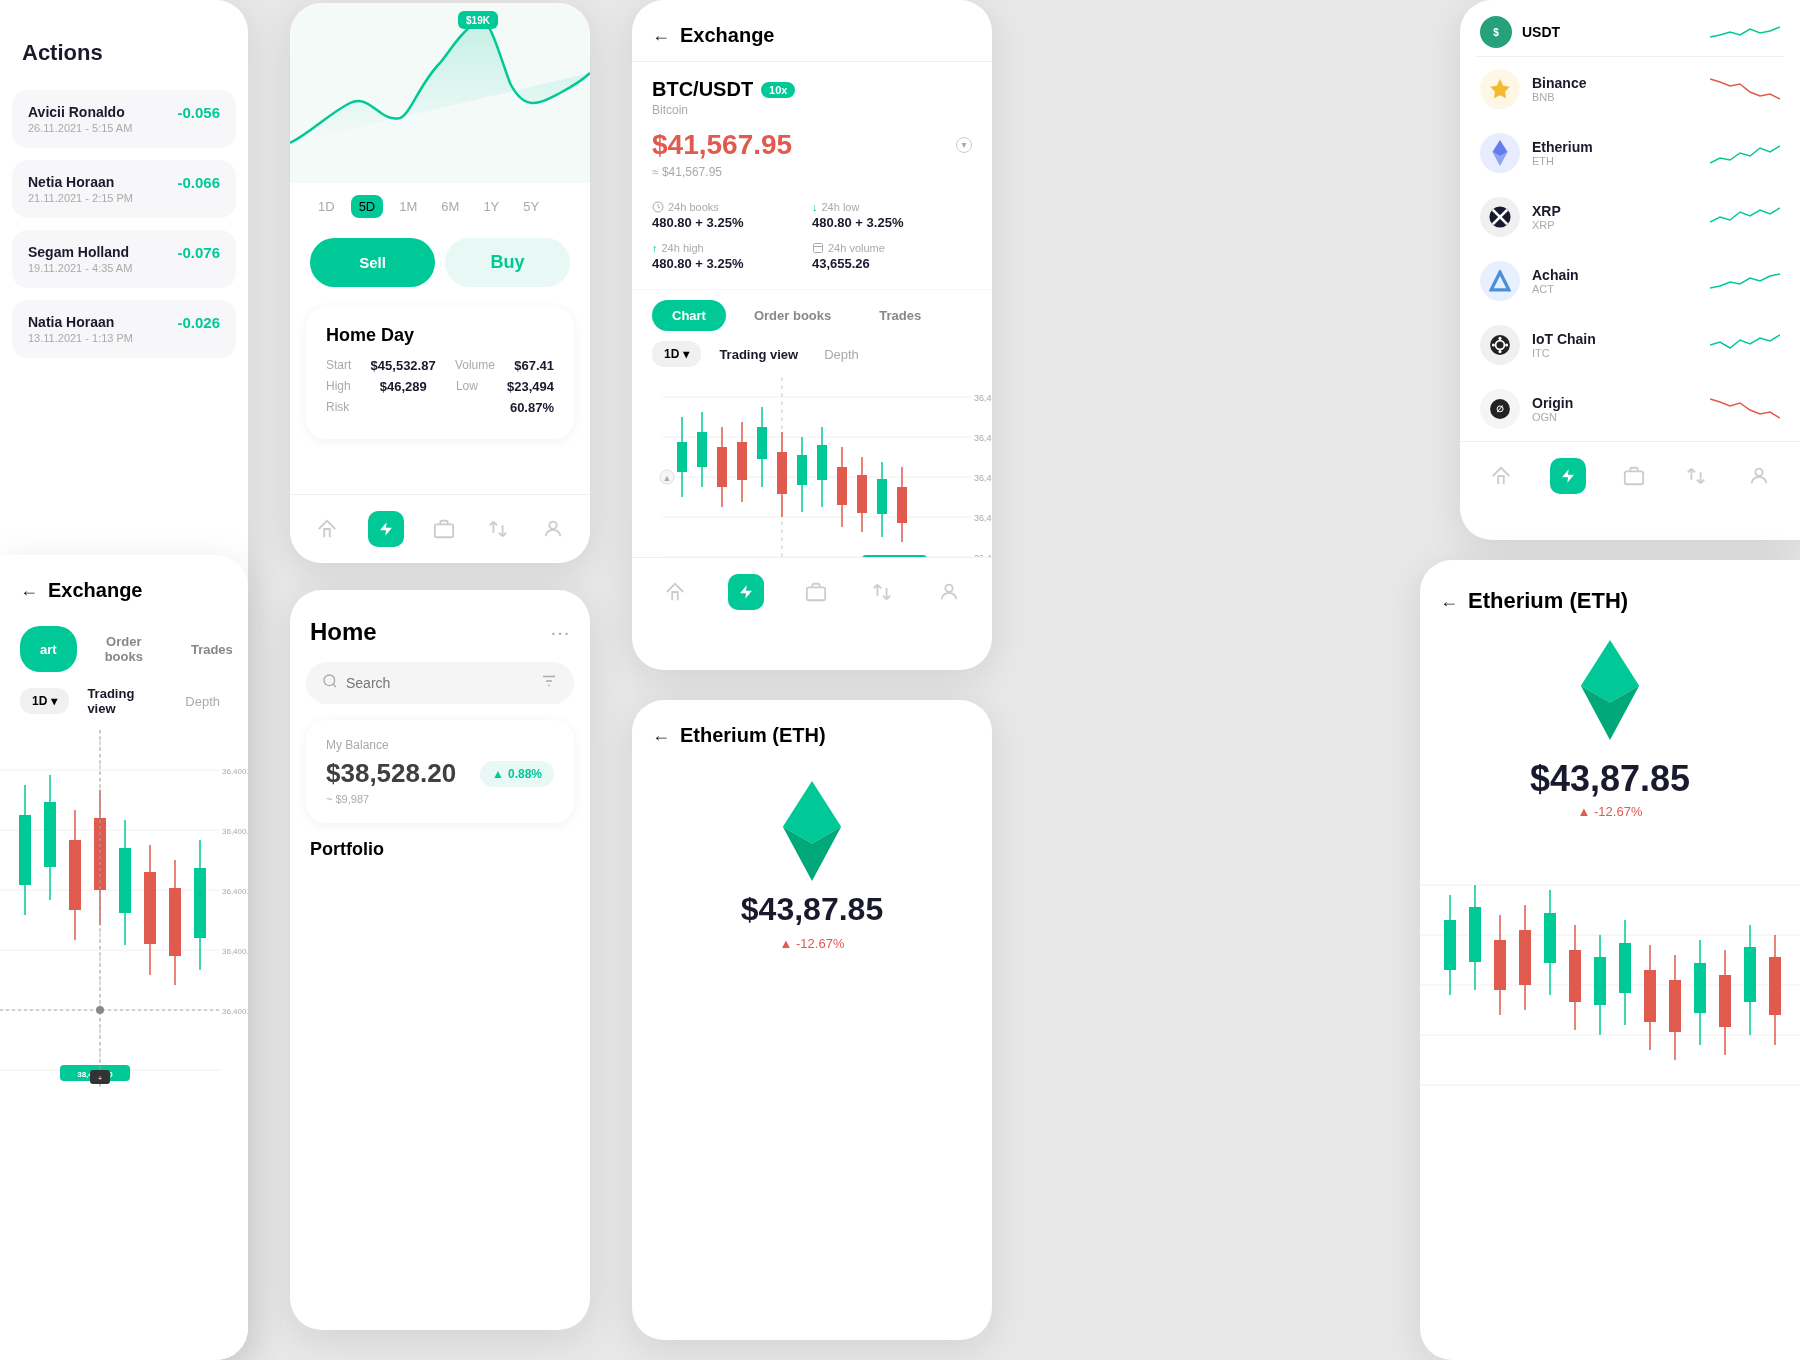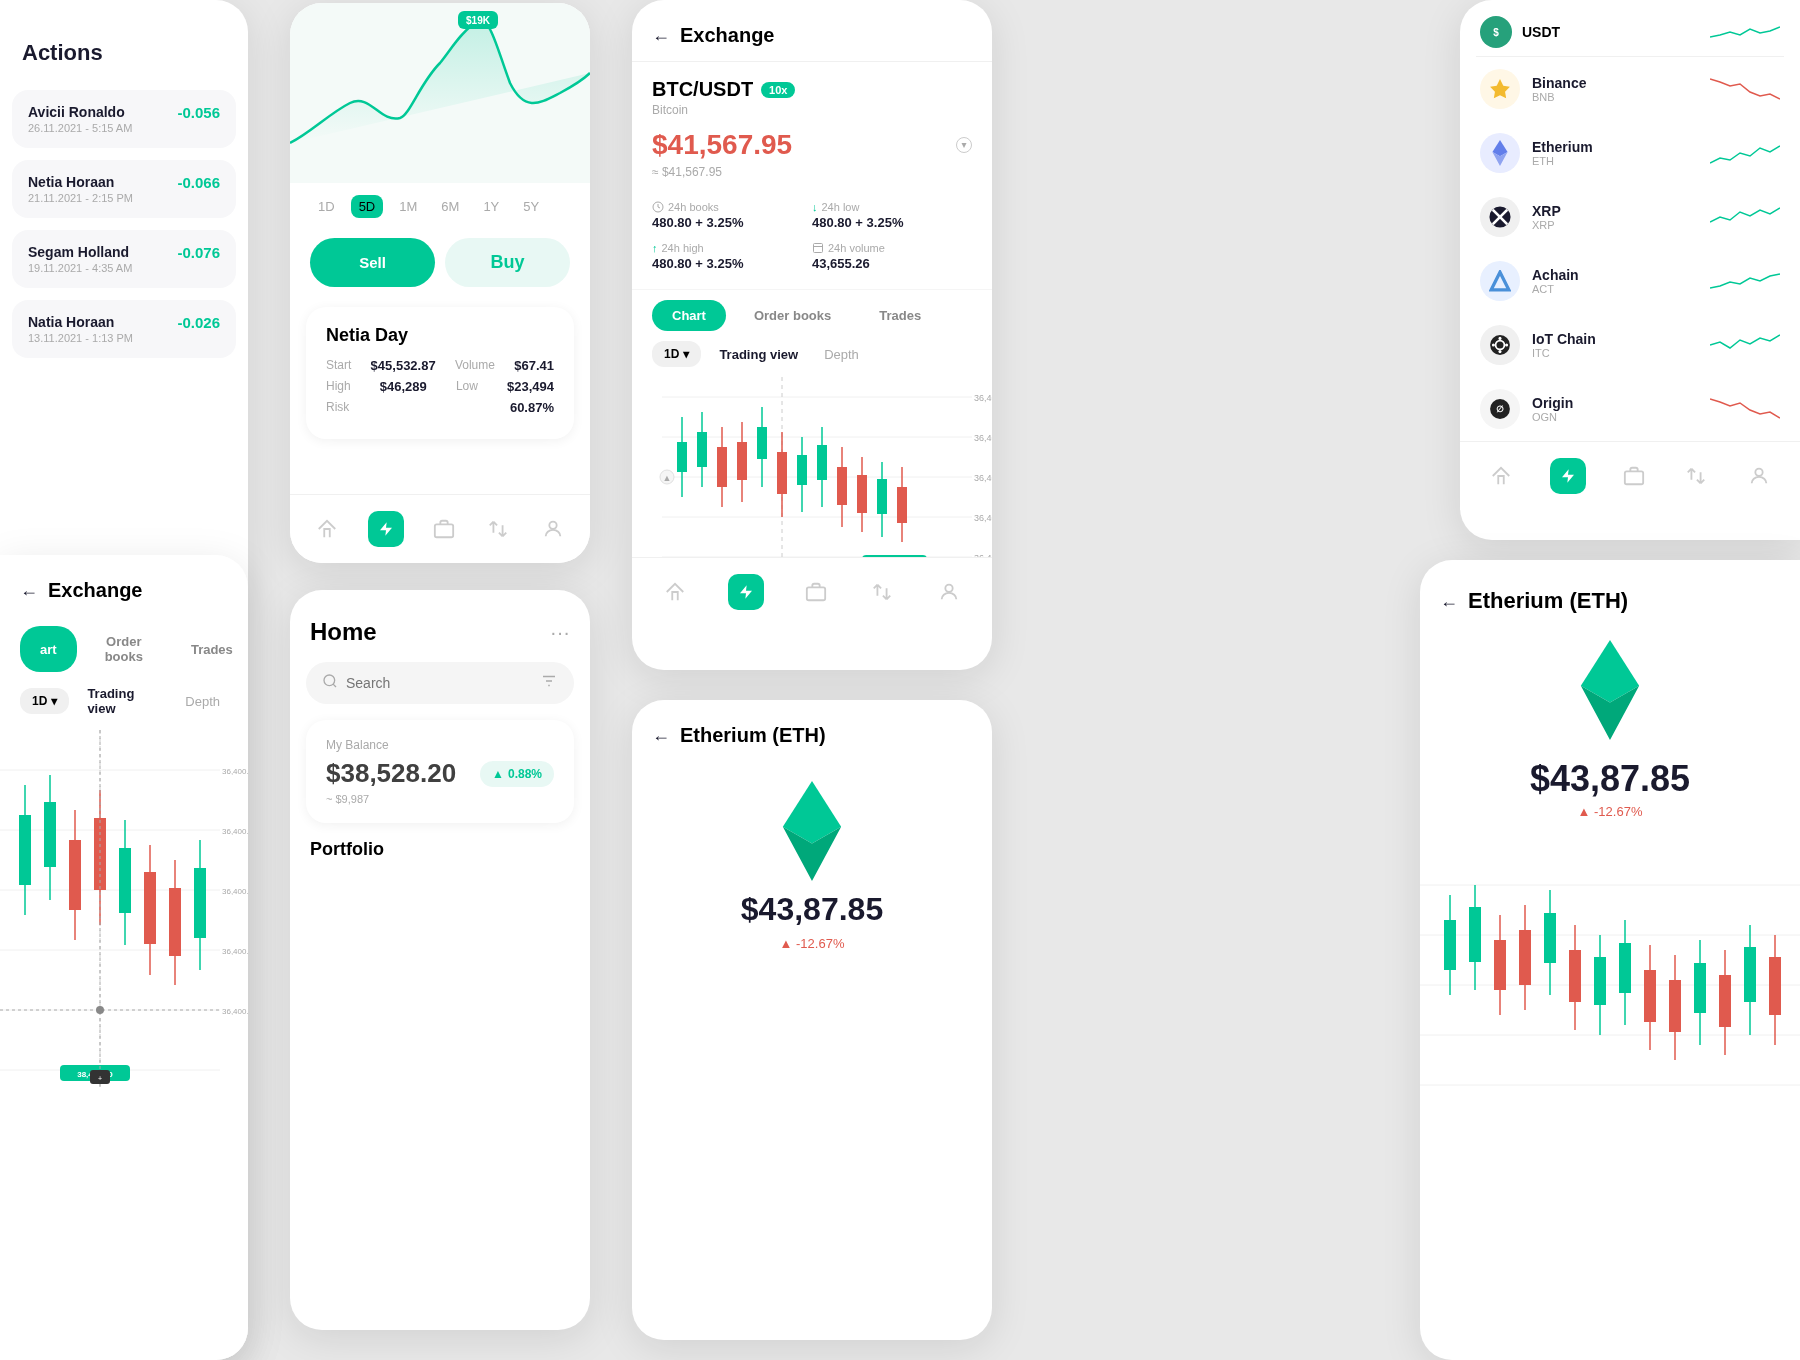--- a/index.html
+++ b/index.html
@@ -529,21 +529,21 @@
     <button class="tf-btn">1Y</button>
     <button class="tf-btn">5Y</button>
   </div>
 
   <div class="trade-btns">
     <button class="sell-btn">Sell</button>
     <button class="buy-btn">Buy</button>
   </div>
 
   <div class="past-day-card">
-    <div class="pd-title">Netia Day</div>
+    <div class="pd-title">Home Day</div>
     <div class="pd-row">
       <span class="pd-label">Start</span>
       <span class="pd-value">$45,532.87</span>
       <span class="pd-label">Volume</span>
       <span class="pd-value">$67.41</span>
     </div>
     <div class="pd-row">
       <span class="pd-label">High</span>
       <span class="pd-value">$46,289</span>
       <span class="pd-label">Low</span>

